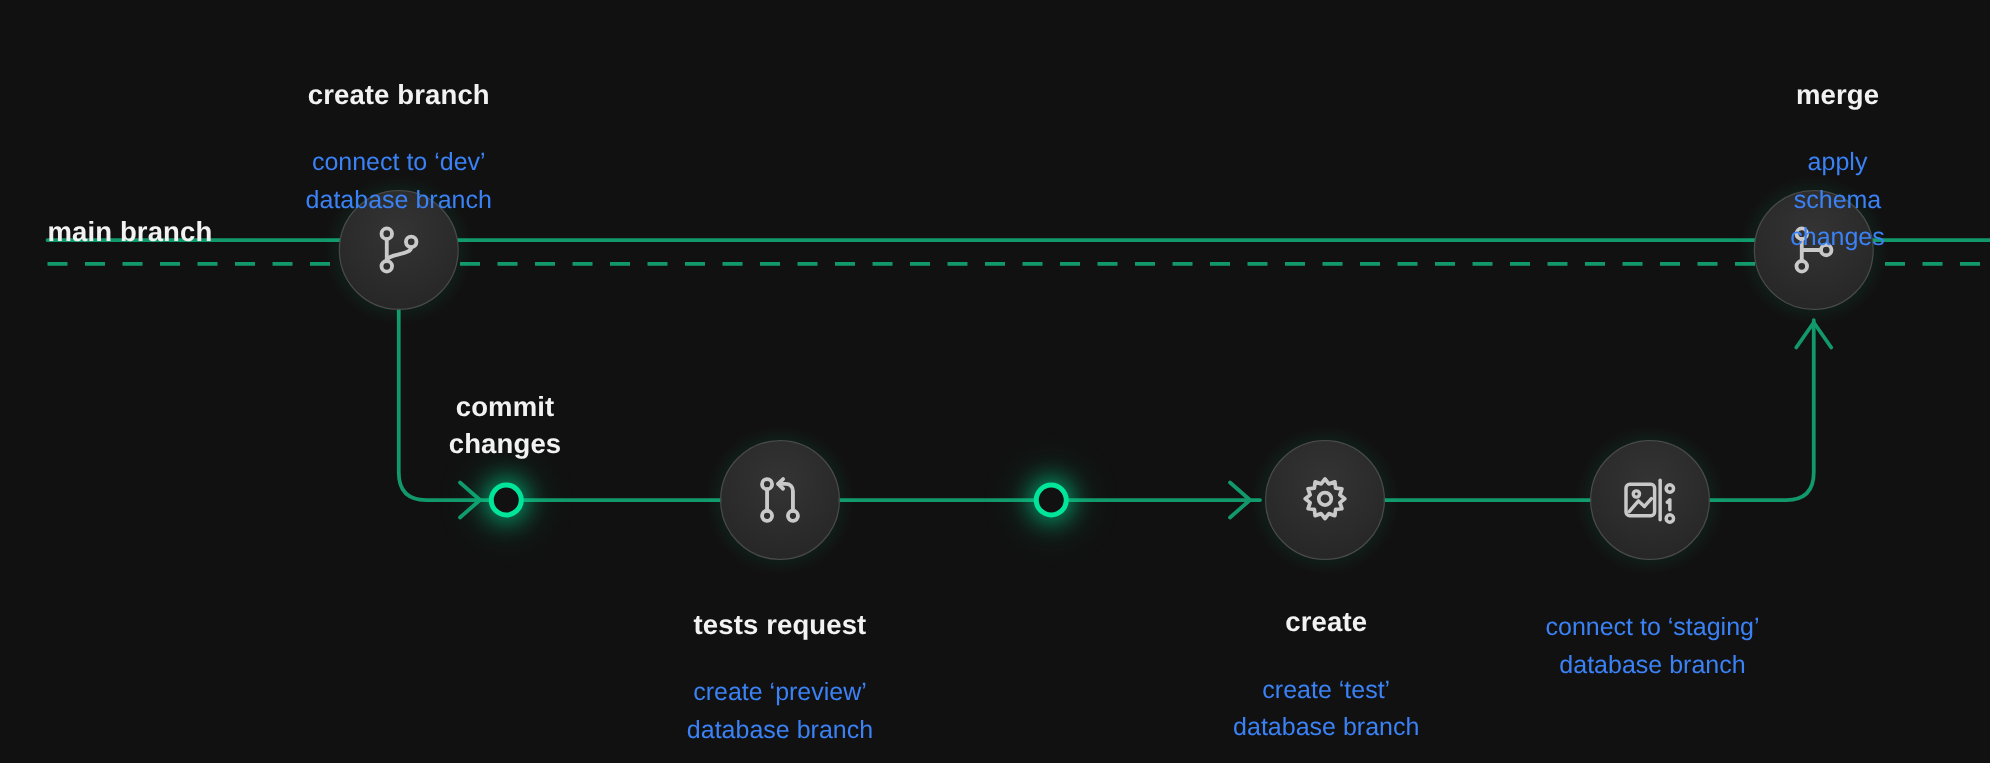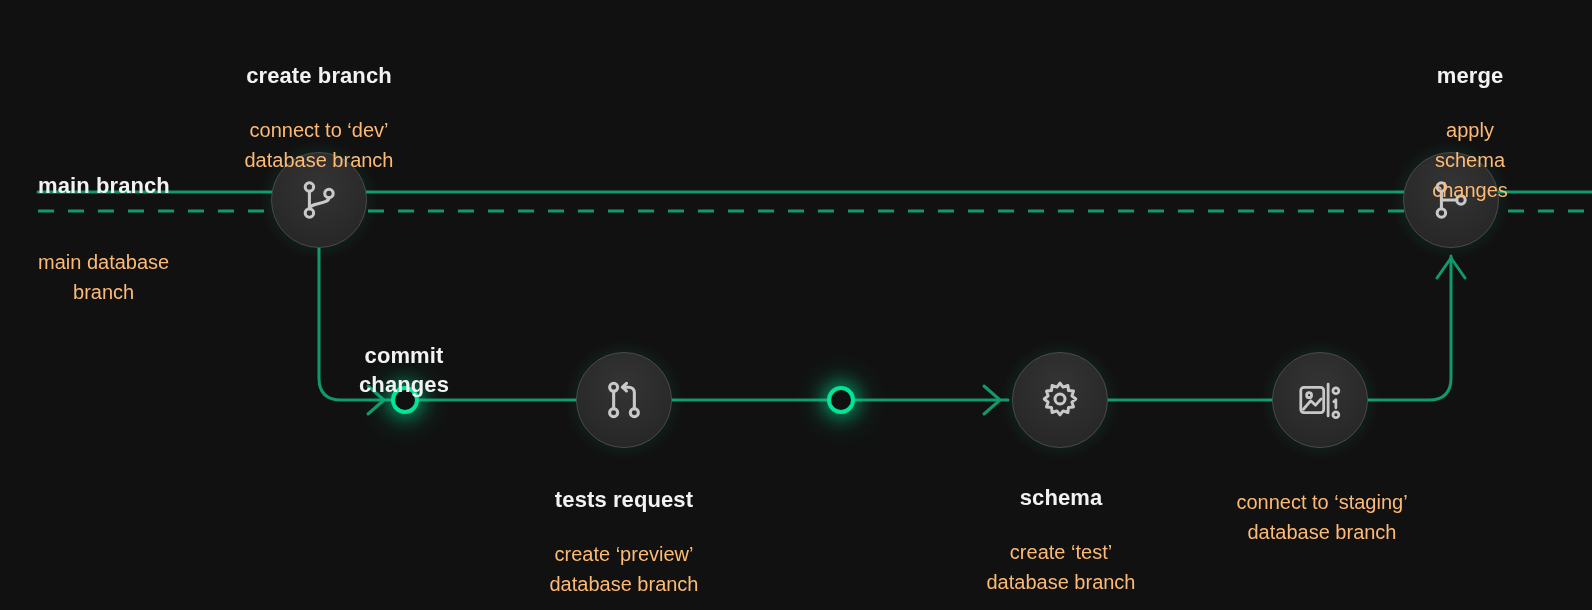--- a/index.html
+++ b/index.html
@@ -76,30 +76,30 @@
     display: block;
     font-size: 22px;
     font-weight: 700;
     color: #f2f2f2;
     letter-spacing: 0.1px;
   }
   .label .sub {
     display: block;
     font-size: 20px;
     font-weight: 400;
-    color: #fdba74;
+    color: #3b82f6;
     margin-top: 4px;
     line-height: 1.5;
   }
   .label.center {
     text-align: center;
     transform: translateX(-50%);
   }
   .label.left {
-    text-align: center;
+    text-align: right;
   }
   .label .title.solo { margin: 0; }
 </style>
 </head>
 <body>
 
 <div id="stage">
 
   <svg id="wires" viewBox="0 0 1592 610">
     <defs>
@@ -220,51 +220,47 @@
         <path d="M20.5 13.0 L21.6 11.9 L21.6 16.2"></path>
         <circle cx="21.6" cy="20.0" r="1.6"></circle>
       </g>
     </svg>
   </div>
 
   <div class="label left" style="left:38px; top:150px;">
     <span class="title solo">main branch</span>
   </div>
 
-  <div class="label left" style="left:38px; top:226px;">
-    <span class="sub" style="margin-top:0;">main database
-branch</span>
-  </div>
 
   <div class="label center" style="left:319px; top:40px;">
     <span class="title">create branch</span>
     <span class="sub">connect to ‘dev’
 database branch</span>
   </div>
 
   <div class="label center" style="left:1451px; top:40px;margin-left:19px;">
     <span class="title">merge</span>
     <span class="sub">apply schema
 changes</span>
   </div>
 
-  <div class="label center" style="left:404px; top:320px;">
+  <div class="label center" style="left:404px; top:290px;">
     <span class="title">commit
 changes</span>
   </div>
 
   <div class="label center" style="left:624px; top:464px;">
     <span class="title">tests request</span>
     <span class="sub">create ‘preview’
 database branch</span>
   </div>
 
 
   <div class="label center" style="left:1061px; top:462px;">
-    <span class="title">schema</span>
+    <span class="title">create</span>
     <span class="sub">create ‘test’
 database branch</span>
   </div>
 
   <div class="label center" style="left:1322px; top:462px;">
     <span class="sub">connect to ‘staging’
 database branch</span>
   </div>
 
 </div>

